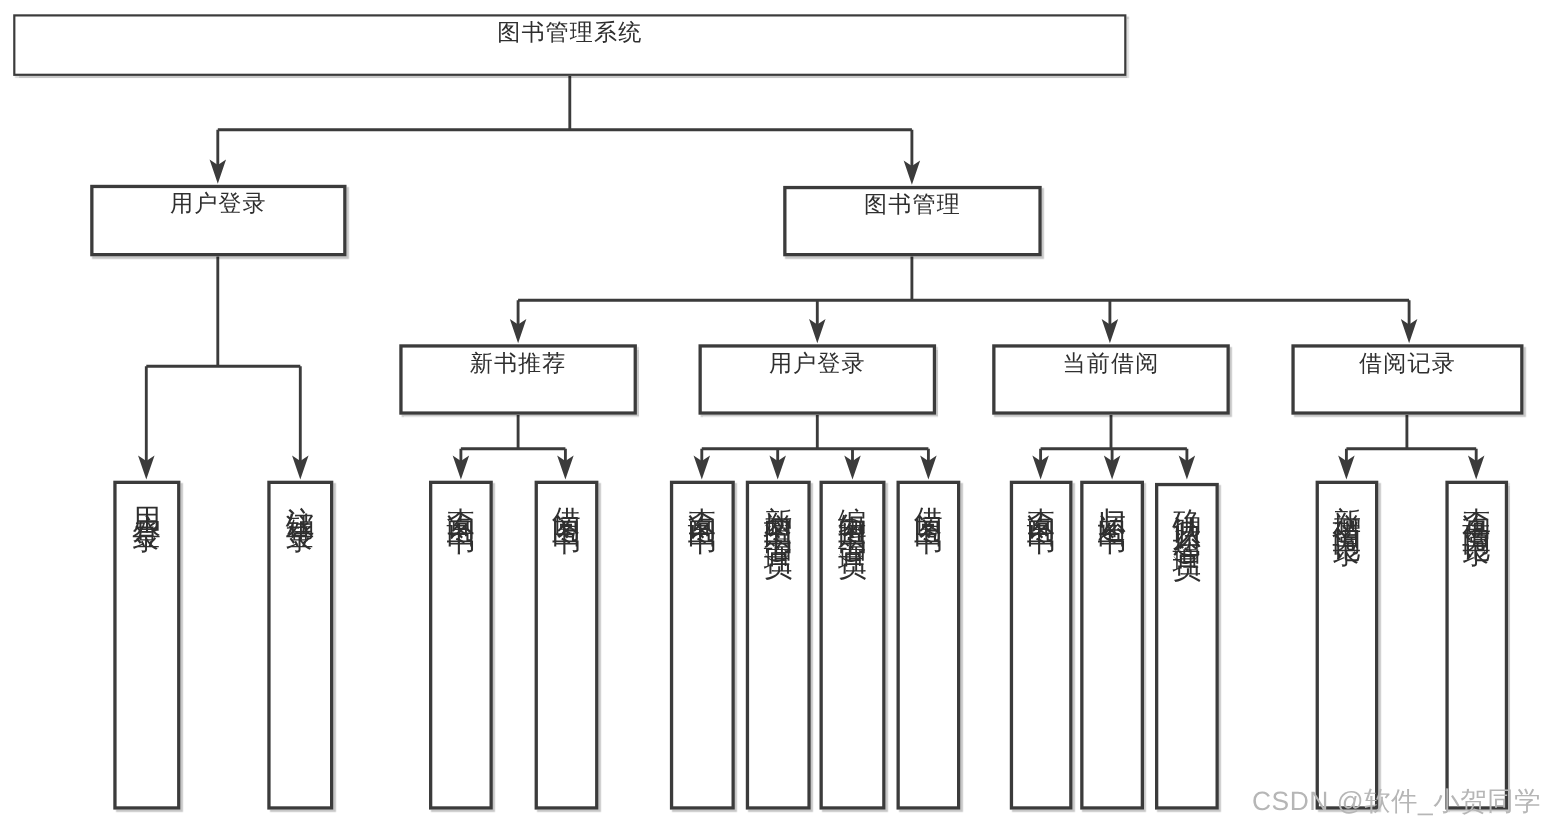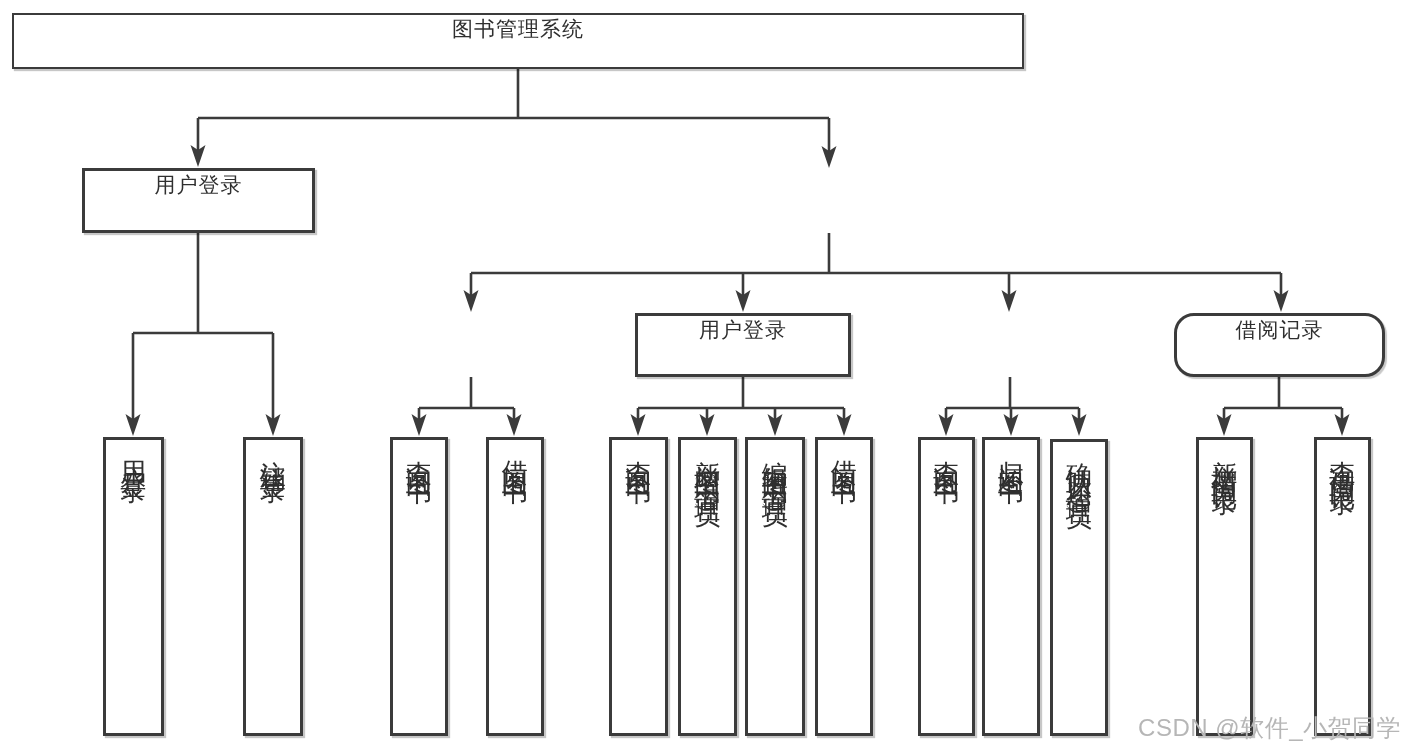--- a/index.html
+++ b/index.html
@@ -102,25 +102,34 @@
       </g>
   </svg>
 
   <div class="node node-root" style="left:12px; top:13px; width:1012px; height:56px;">
     <span>图书管理系统</span>
   </div>
 
   <div class="node node-branch" style="left:82px; top:168px; width:233px; height:65px;">
     <span>用户登录</span>
   </div>
+  <div class="node node-branch" style="left:712px; top:169px; width:235px; height:64px;">
+    <span>图书管理</span>
+  </div>
 
+  <div class="node node-branch" style="left:363px; top:313px; width:216px; height:64px;">
+    <span>新书推荐</span>
+  </div>
   <div class="node node-branch" style="left:635px; top:313px; width:216px; height:64px;">
     <span>用户登录</span>
   </div>
-  <div class="node node-branch" style="left:1174px; top:313px; width:211px; height:64px;border-radius:20px;">
+  <div class="node node-branch" style="left:902px; top:313px; width:216px; height:64px;">
+    <span>当前借阅</span>
+  </div>
+  <div class="node node-branch" style="left:1174px; top:313px; width:211px; height:64px;">
     <span>借阅记录</span>
   </div>
 
   <div class="node node-leaf" style="left:103px; top:437px; width:61px; height:299px;">
     <span class="vtext">用户登录</span>
   </div>
   <div class="node node-leaf" style="left:243px; top:437px; width:60px; height:299px;">
     <span class="vtext">注销登录</span>
   </div>
 

